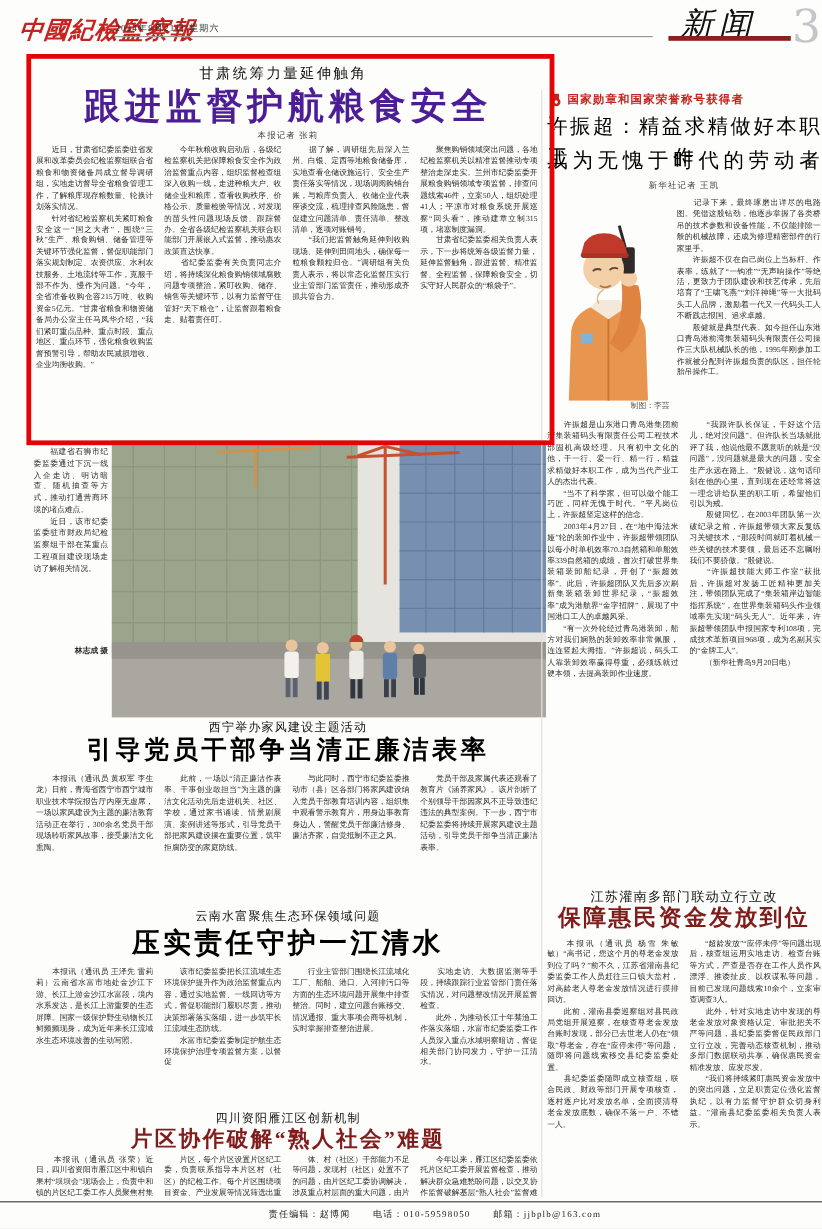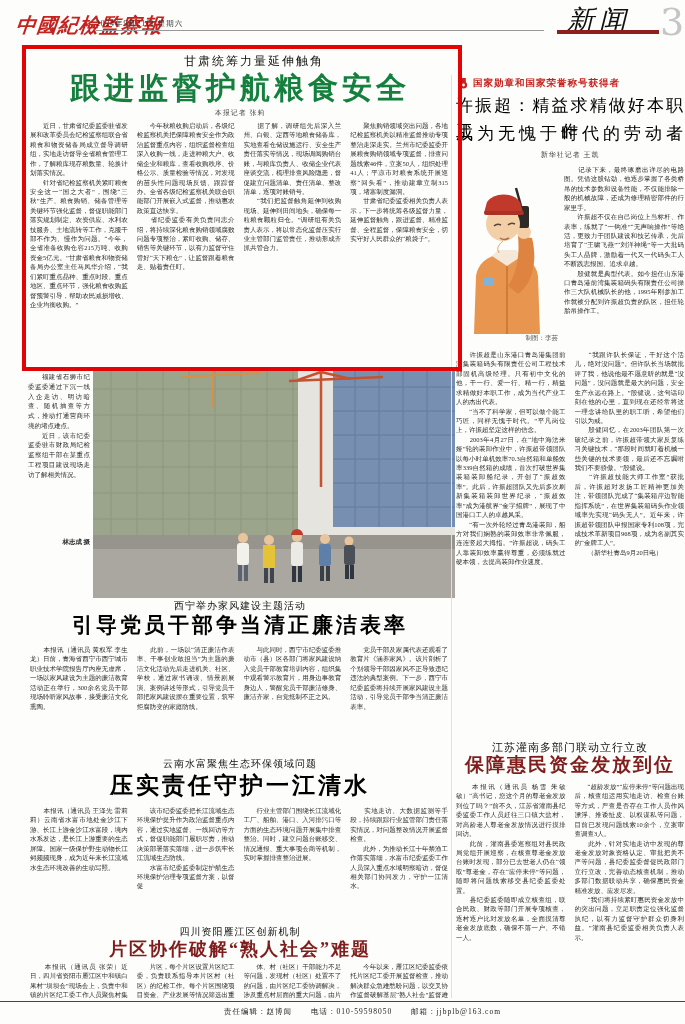--- a/index.html
+++ b/index.html
@@ -12,21 +12,21 @@
   .dateline{left:96px;top:19px;font-size:7.5px;color:#333;letter-spacing:1px;}
   .header-rule{left:96px;top:30px;width:448px;height:1px;background:#999;}
   .section-name{left:567px;top:2px;font-size:27px;letter-spacing:5px;color:#111;font-style:italic;}
   .section-bar{left:557px;top:30px;width:102px;height:4px;background:#8e1f1c;}
   .page-num{left:660px;top:0px;font-size:38px;color:#c5c5c8;font-family:"DejaVu Serif",serif;}
   
   .hl-box{left:22px;top:45px;width:432px;height:318px;border:4px solid #e30505;z-index:5;pointer-events:none;}
   
   .kicker{font-size:12px;text-align:center;letter-spacing:2px;color:#111;}
   .kicker-sm{font-size:10px;text-align:center;letter-spacing:1px;color:#111;}
-  .headline-xl{font-size:30px;font-weight:bold;text-align:center;letter-spacing:4px;color:#15803d;}
+  .headline-xl{font-size:30px;font-weight:bold;text-align:center;letter-spacing:4px;color:#4c1d95;}
   .headline-lg{font-size:21px;font-weight:bold;text-align:center;letter-spacing:3px;color:#000;}
   .headline-md{font-size:18px;font-weight:bold;text-align:center;letter-spacing:2px;color:#7f1d1d;}
   .byline{font-size:7px;text-align:center;color:#444;letter-spacing:1px;}
   .cols{display:flex;gap:9px;overflow:hidden;}
   .col{flex:1;font-size:6.5px;line-height:1.45;text-align:justify;color:#2b2b2b;
        white-space:pre-line;overflow:hidden;}
   .vdivider{width:1px;background:#e2e0db;}
   
   .tag-row{display:flex;align-items:center;gap:4px;}
   .tag-text{font-size:9.5px;font-weight:bold;color:#c5231f;letter-spacing:1px;}
@@ -47,21 +47,21 @@
 
   <div class="abs masthead">中國紀檢監察報</div>
   <div class="abs dateline">2024年9月21日  星期六</div>
   <div class="abs header-rule"></div>
   <div class="abs section-name">新闻</div>
   <div class="abs section-bar"></div>
   <div class="abs page-num">3</div>
 
   <div class="abs hl-box"></div>
 
-  <div class="abs kicker" style="left:44px;top:53px;width:420px;">甘肃统筹力量延伸触角</div>
+  <div class="abs kicker" style="left:26px;top:53px;width:420px;">甘肃统筹力量延伸触角</div>
   <div class="abs headline-xl" style="left:30px;top:68px;width:420px;">跟进监督护航粮食安全</div>
   <div class="abs byline" style="left:30px;top:108px;width:420px;">本报记者 张莉</div>
   <div class="abs cols" style="left:30px;top:121px;width:418px;height:236px;">
     <div class="col">　　近日，甘肃省纪委监委驻省发展和改革委员会纪检监察组联合省粮食和物资储备局成立督导调研组，实地走访督导全省粮食管理工作，了解粮库现存粮数量、轮换计划落实情况。
 　　针对省纪检监察机关紧盯粮食安全这一“国之大者”，围绕“三秋”生产、粮食购销、储备管理等关键环节强化监督，督促职能部门落实规划制定、农资供应、水利农技服务、土地流转等工作，克服干部不作为、慢作为问题。“今年，全省准备收购仓容215万吨、收购资金5亿元。”甘肃省粮食和物资储备局办公室主任马凤华介绍，“我们紧盯重点品种、重点时段、重点地区、重点环节，强化粮食收购监督预警引导，帮助农民减损增收、企业均衡收购。”</div>
     <div class="col">　　今年秋粮收购启动后，各级纪检监察机关把保障粮食安全作为政治监督重点内容，组织监督检查组深入收购一线，走进种粮大户、收储企业和粮库，查看收购秩序、价格公示、质量检验等情况，对发现的苗头性问题现场反馈、跟踪督办。全省各级纪检监察机关联合职能部门开展嵌入式监督，推动惠农政策直达快享。
 　　省纪委监委有关负责同志介绍，将持续深化粮食购销领域腐败问题专项整治，紧盯收购、储存、销售等关键环节，以有力监督守住管好“天下粮仓”，让监督跟着粮食走、贴着责任盯。</div>
     <div class="col">　　据了解，调研组先后深入兰州、白银、定西等地粮食储备库，实地查看仓储设施运行、安全生产责任落实等情况，现场调阅购销台账，与粮库负责人、收储企业代表座谈交流，梳理排查风险隐患，督促建立问题清单、责任清单、整改清单，逐项对账销号。
 　　“我们把监督触角延伸到收购现场、延伸到田间地头，确保每一粒粮食颗粒归仓。”调研组有关负责人表示，将以常态化监督压实行业主管部门监管责任，推动形成齐抓共管合力。</div>
     <div class="col">　　聚焦购销领域突出问题，各地纪检监察机关以精准监督推动专项整治走深走实。兰州市纪委监委开展粮食购销领域专项监督，排查问题线索46件，立案50人，组织处理41人；平凉市对粮食系统开展巡察“回头看”，推动建章立制315项，堵塞制度漏洞。

